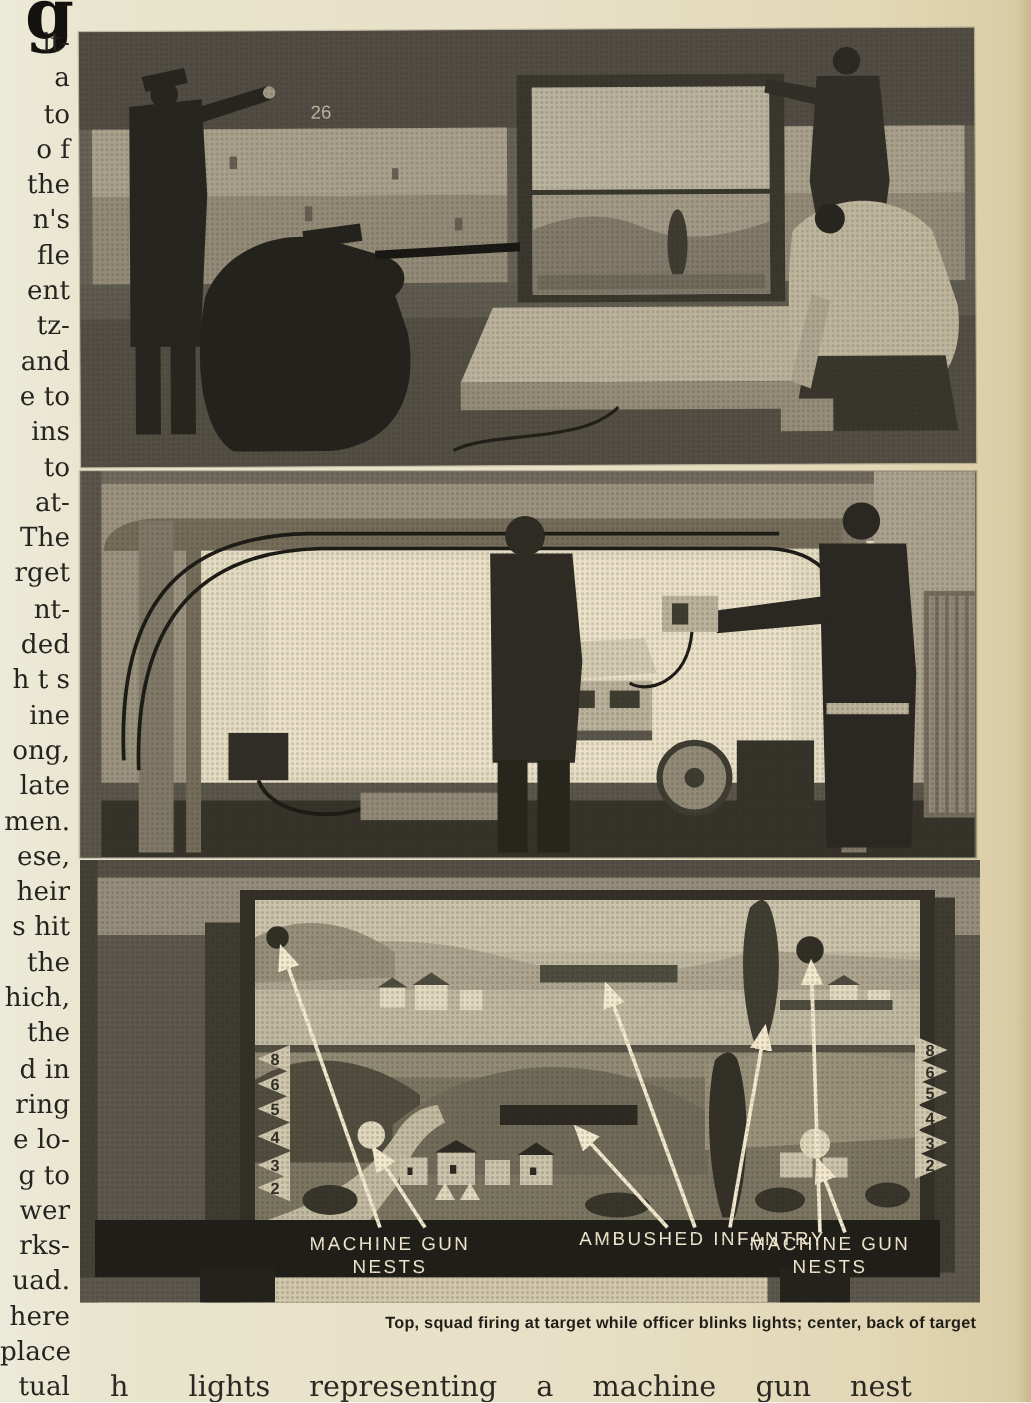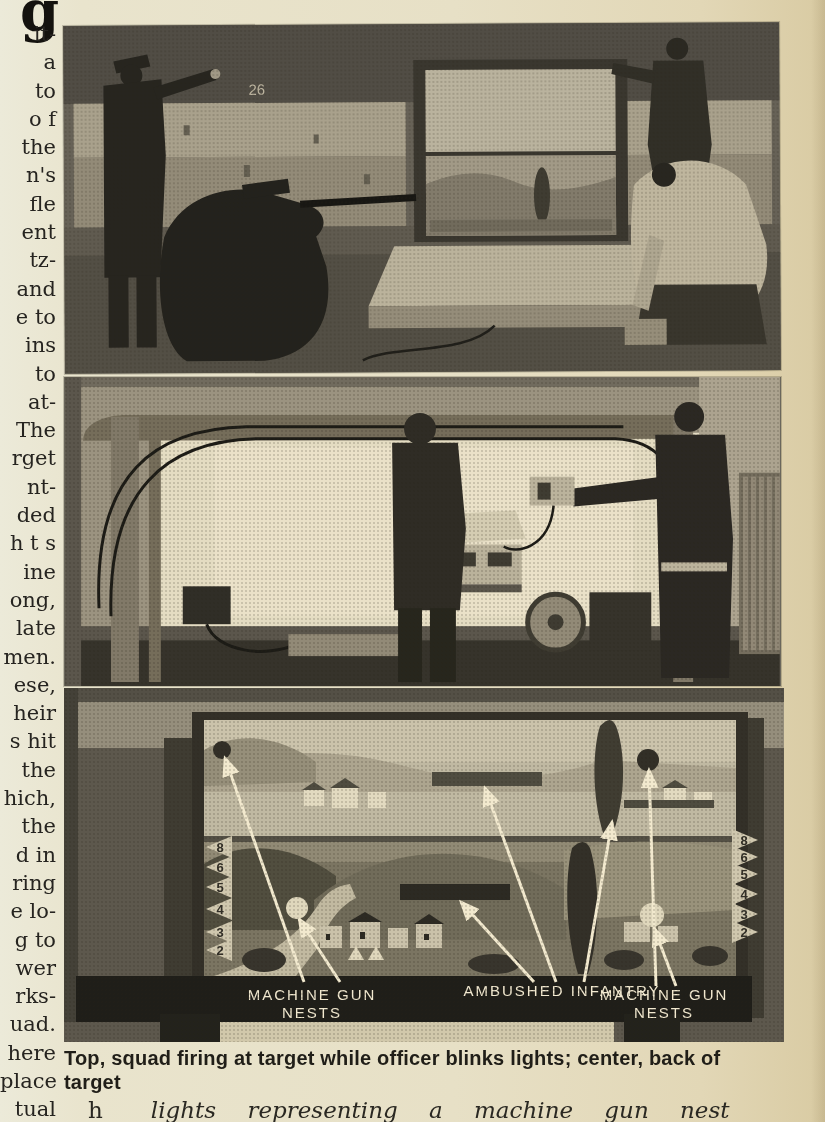--- a/index.html
+++ b/index.html
@@ -16,27 +16,27 @@
   .headline-g { position:absolute; left:20px; top:-22px; font-size:56px; font-weight:bold; color:#14120e;
     font-family:"DejaVu Serif", serif; }
   .photo { position:absolute; background:#6a675c; box-shadow:0 0 0 1px rgba(60,55,40,.25); }
   .photo svg { display:block; width:100%; height:100%; filter:sepia(.18) contrast(.97); }
   .photo::after { content:""; position:absolute; inset:0;
     background-image:radial-gradient(rgba(40,34,22,.16) 1px, transparent 1.4px);
     background-size:4px 4px; pointer-events:none; }
   #photo-top    { left:64px; top:24px;  width:716px; height:348px; transform:rotate(-.3deg); }
   #photo-middle { left:64px; top:377px; width:717px; height:309px; }
   #photo-bottom { left:64px; top:688px; width:720px; height:354px; background:transparent; box-shadow:none; }
-  .caption { position:absolute; left:64px; top:1046px; width:717px; text-align:left;
-    font-family:"Liberation Sans", sans-serif; font-weight:bold; font-size:20px; color:#201e18;
+  .caption { position:absolute; left:64px; top:1046px; width:717px; text-align:right;
+    font-family:"Liberation Sans", sans-serif; font-weight:bold; font-size:13px; color:#201e18;
     line-height:24px; letter-spacing:.2px; }
   .bottom-line { position:absolute; left:88px; top:1097px; width:720px; height:25px; overflow:hidden;
     font-size:23px; color:#2a2822; white-space:nowrap; }
   .bottom-line .lead { margin-right:48px; }
-  .bottom-line .rest { word-spacing:24px;font-style:italic; }
+  .bottom-line .rest { word-spacing:24px; }
   .svgtxt { font-family:"Liberation Sans", sans-serif; }
 </style>
 </head>
 <body>
 
 <div class="page">
 
   <span class="headline-g">g</span>
 
   <div class="left-col">

